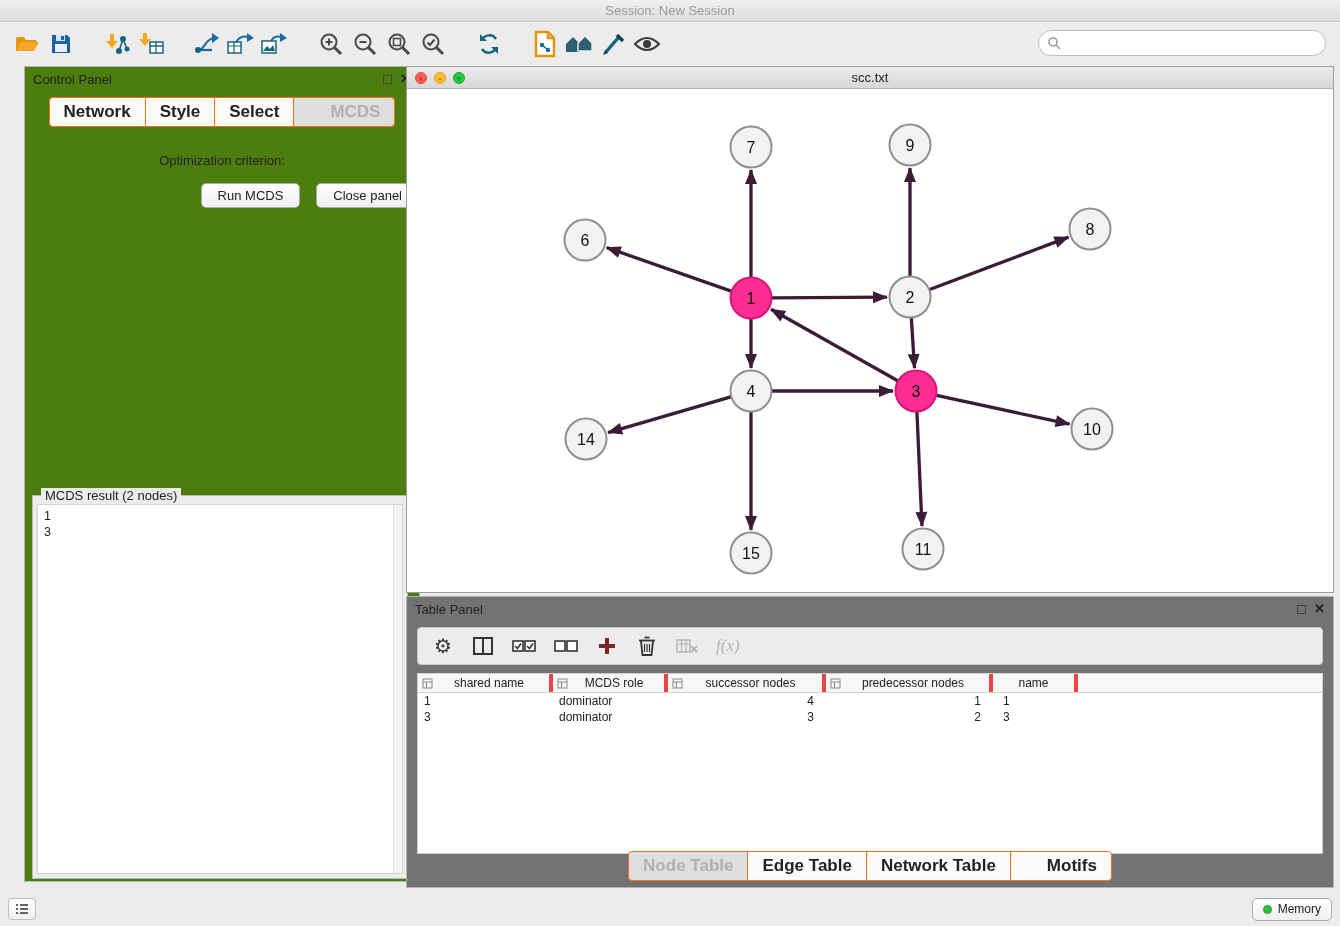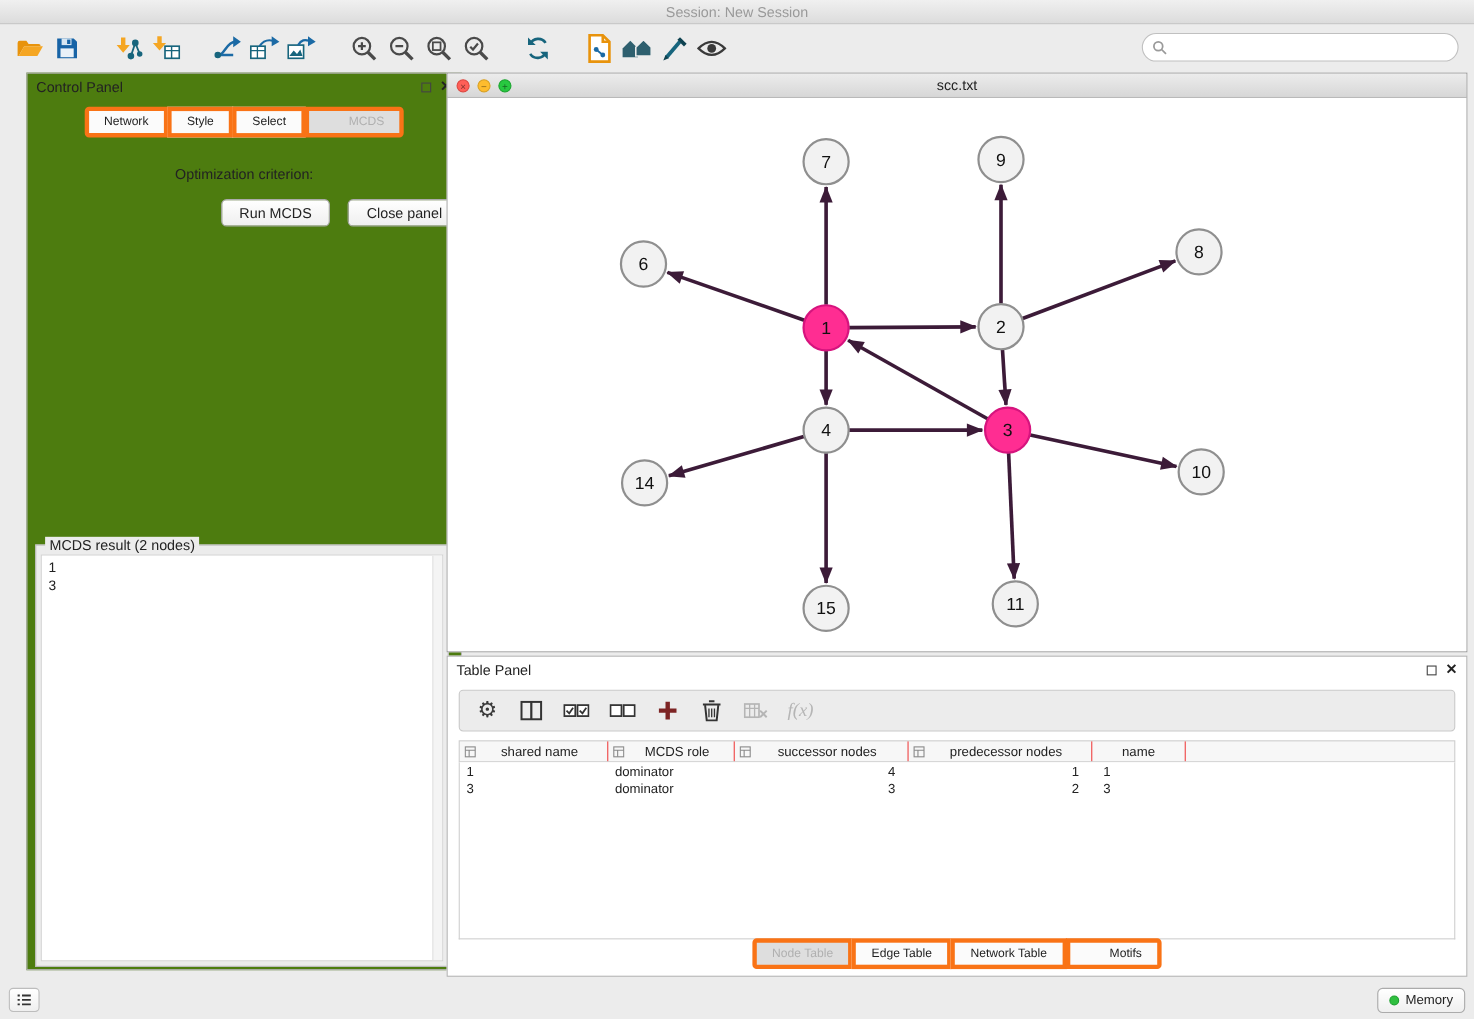--- a/index.html
+++ b/index.html
@@ -25,22 +25,22 @@
   
   .cpanel { position:absolute; left:24px; top:66px; width:396px; height:816px;
     background:#4d7c0f; border:1px solid #b3b3b3; }
   .phead { height:24px; display:flex; align-items:center; padding:0 8px; font-size:13px; color:#222; }
   .phead .sp { flex:1; }
   .winctl { display:flex; gap:8px; align-items:center; }
   .float-ic { width:9px; height:9px; border:1.5px solid #444; display:inline-block; }
   .close-ic { font-size:13px; font-weight:bold; color:#222; line-height:10px; }
 
   .tabsrow { display:flex; justify-content:center; margin-top:6px; }
-  .tab { padding:4px 14px; background:#fbfbfb; border:4px solid #f97316; margin-left:-1px;
-    font-size:11px; color:#222; }
+  .tab { padding:4px 14px; background:#fbfbfb; border:1px solid #f97316; margin-left:-1px;
+    font-size:17px; color:#222;font-weight:bold; }
   .tab:first-child { border-radius:4px 0 0 4px; margin-left:0; }
   .tab:last-child { border-radius:0 4px 4px 0;padding-left:36px; }
   .tab.activedim { background:#dedede; color:#b0b0b0; }
 
   .opt-label { text-align:center; margin-top:26px; font-size:13px; }
   .dropdown { width:312px; height:25px; margin:11px auto 0 auto; background:#fff;
     border:1px solid #ababab; border-radius:5px; display:flex; align-items:center;
     padding:0 6px 0 10px; font-size:13px; }
   .dropdown .sp { flex:1; }
   .stepper { display:flex; flex-direction:column; gap:2px; align-items:center; }
@@ -67,30 +67,30 @@
   .lights { display:flex; gap:7px; }
   .light { width:12px; height:12px; border-radius:50%; font-size:9px; line-height:12px; text-align:center; color:rgba(0,0,0,.5); }
   .light.red { background:#ff5f57; border:1px solid #dd4741; }
   .light.yel { background:#febc2e; border:1px solid #d9a123; }
   .light.grn { background:#28c840; border:1px solid #1ba52f; }
   .net-title { position:absolute; left:0; right:0; text-align:center; font-size:13px; color:#222; pointer-events:none; }
   .graph-area { width:926px; height:503px; background:#fff; }
 
   
   .tpanel { position:absolute; left:406px; top:596px; width:928px; height:292px;
-    background:#ffffff; border:1px solid #b3b3b3; }
+    background:#737373; border:1px solid #b3b3b3; }
   .ttoolbar { margin:6px 10px 0 10px; height:38px; border:1px solid #c9c9c9; border-radius:4px;
     display:flex; align-items:center; gap:18px; padding:0 14px; background:#ececec; }
   .tt-ic { display:flex; align-items:center; justify-content:center; min-width:22px; height:24px; }
   .gear { font-size:20px; color:#3a3a3a; line-height:22px; }
   .fx { font-family:"Liberation Serif", serif; font-style:italic; font-size:17px; color:#b5b5b5; }
 
   .ttable { margin:8px 10px 0 10px; }
   .thead { display:flex; height:20px; background:#f7f7f7; border:1px solid #cfcfcf; border-bottom:1px solid #cfcfcf; }
-  .hcell { display:flex; align-items:center; border-right:1px solid #ef4444; font-size:12px; padding:0 4px; }
+  .hcell { display:flex; align-items:center; border-right:4px solid #ef4444; font-size:12px; padding:0 4px; }
   .hcell span.lbl { flex:1; text-align:center; }
   .c0 { width:135px; } .c1 { width:115px; } .c2 { width:158px; } .c3 { width:167px; } .c4 { width:85px; }
   .tbody { background:#fff; height:161px; border:1px solid #cfcfcf; border-top:none; overflow:hidden; }
   .trow { display:flex; height:16px; line-height:16px; font-size:12px; }
   .tcell { padding:0 6px; white-space:nowrap; overflow:hidden; }
   .tcell.c2, .tcell.c3 { text-align:right; padding-right:12px; }
   .tcell.c4 { padding-left:10px; }
 
   .bottom-tabs { position:absolute; left:0; right:0; bottom:6px; display:flex; justify-content:center; }
 

